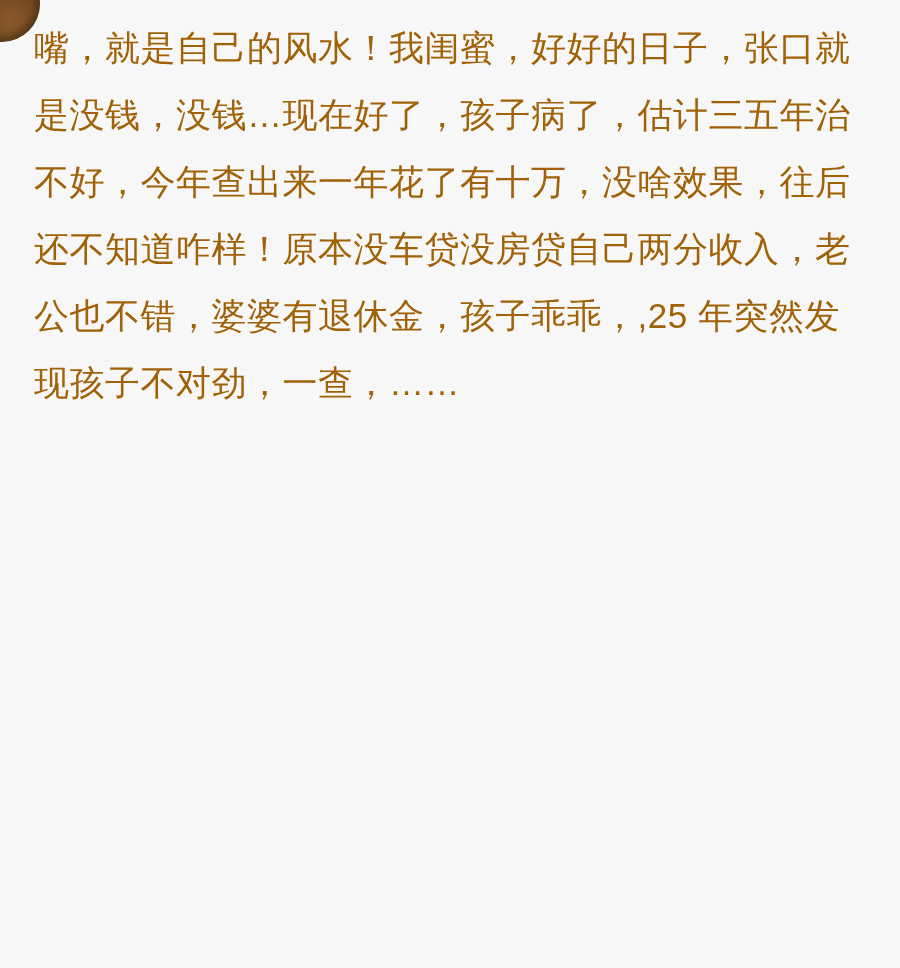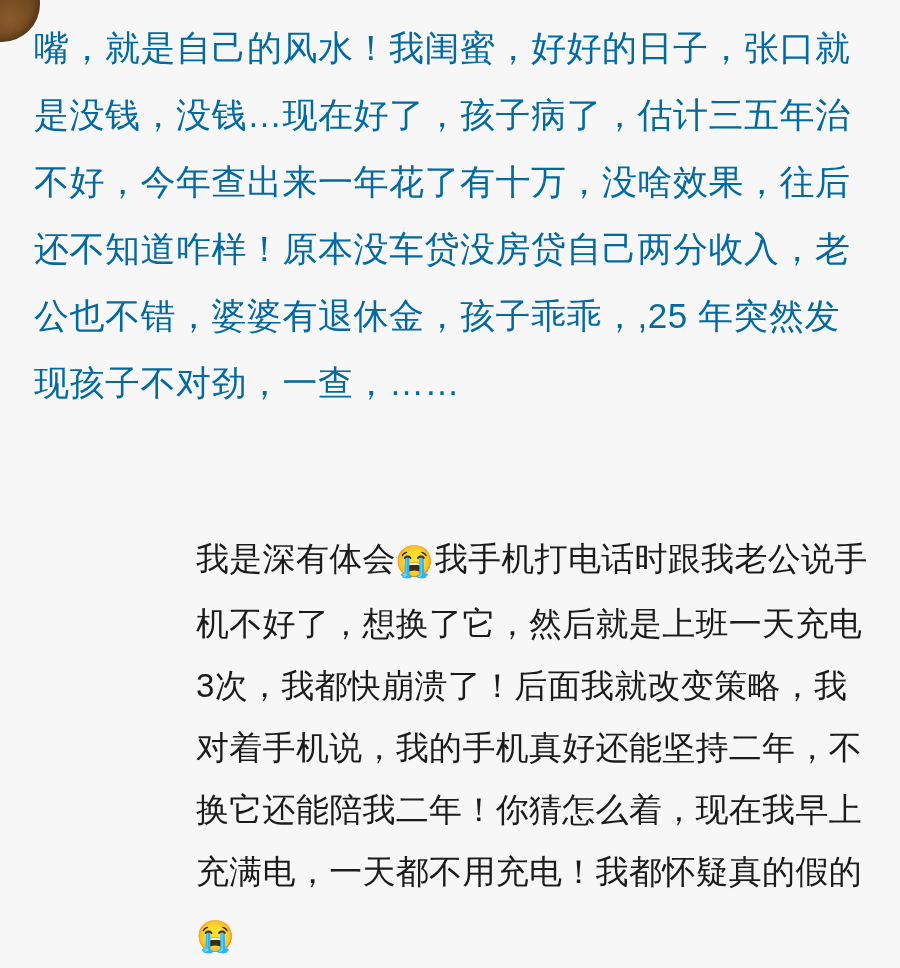--- a/index.html
+++ b/index.html
@@ -39,21 +39,21 @@
   .root-comment {
     position: absolute;
     left: 34px;
     top: 14px;
     width: 820px;
     box-sizing: border-box;
   }
   .root-comment .text {
     font-size: 35px;
     line-height: 67px;
-    color: #0369a1;
+    color: #a16207;
     letter-spacing: 0.5px;
     font-family: "Liberation Sans", sans-serif;
     white-space: pre-wrap;
     word-break: break-all;
   }
 
   
   .quoted-comment {
     position: absolute;
     left: 196px;
@@ -79,17 +79,14 @@
 <body>
 
 <div class="screen">
 
   <div class="avatar"></div>
 
   <div class="root-comment">
     <div class="text">嘴，就是自己的风水！我闺蜜，好好的日子，张口就是没钱，没钱…现在好了，孩子病了，估计三五年治不好，今年查出来一年花了有十万，没啥效果，往后还不知道咋样！原本没车贷没房贷自己两分收入，老公也不错，婆婆有退休金，孩子乖乖，,25 年突然发现孩子不对劲，一查，……</div>
   </div>
 
-  <div class="quoted-comment">
-    <div class="text"><span>我是深有体会</span><span class="emoji">😭</span><span>我手机打电话时跟我老公说手机不好了，想换了它，然后就是上班一天充电3次，我都快崩溃了！后面我就改变策略，我对着手机说，我的手机真好还能坚持二年，不换它还能陪我二年！你猜怎么着，现在我早上充满电，一天都不用充电！我都怀疑真的假的</span><span class="emoji">😭</span></div>
-  </div>
 
 </div>
 
 </body></html>

